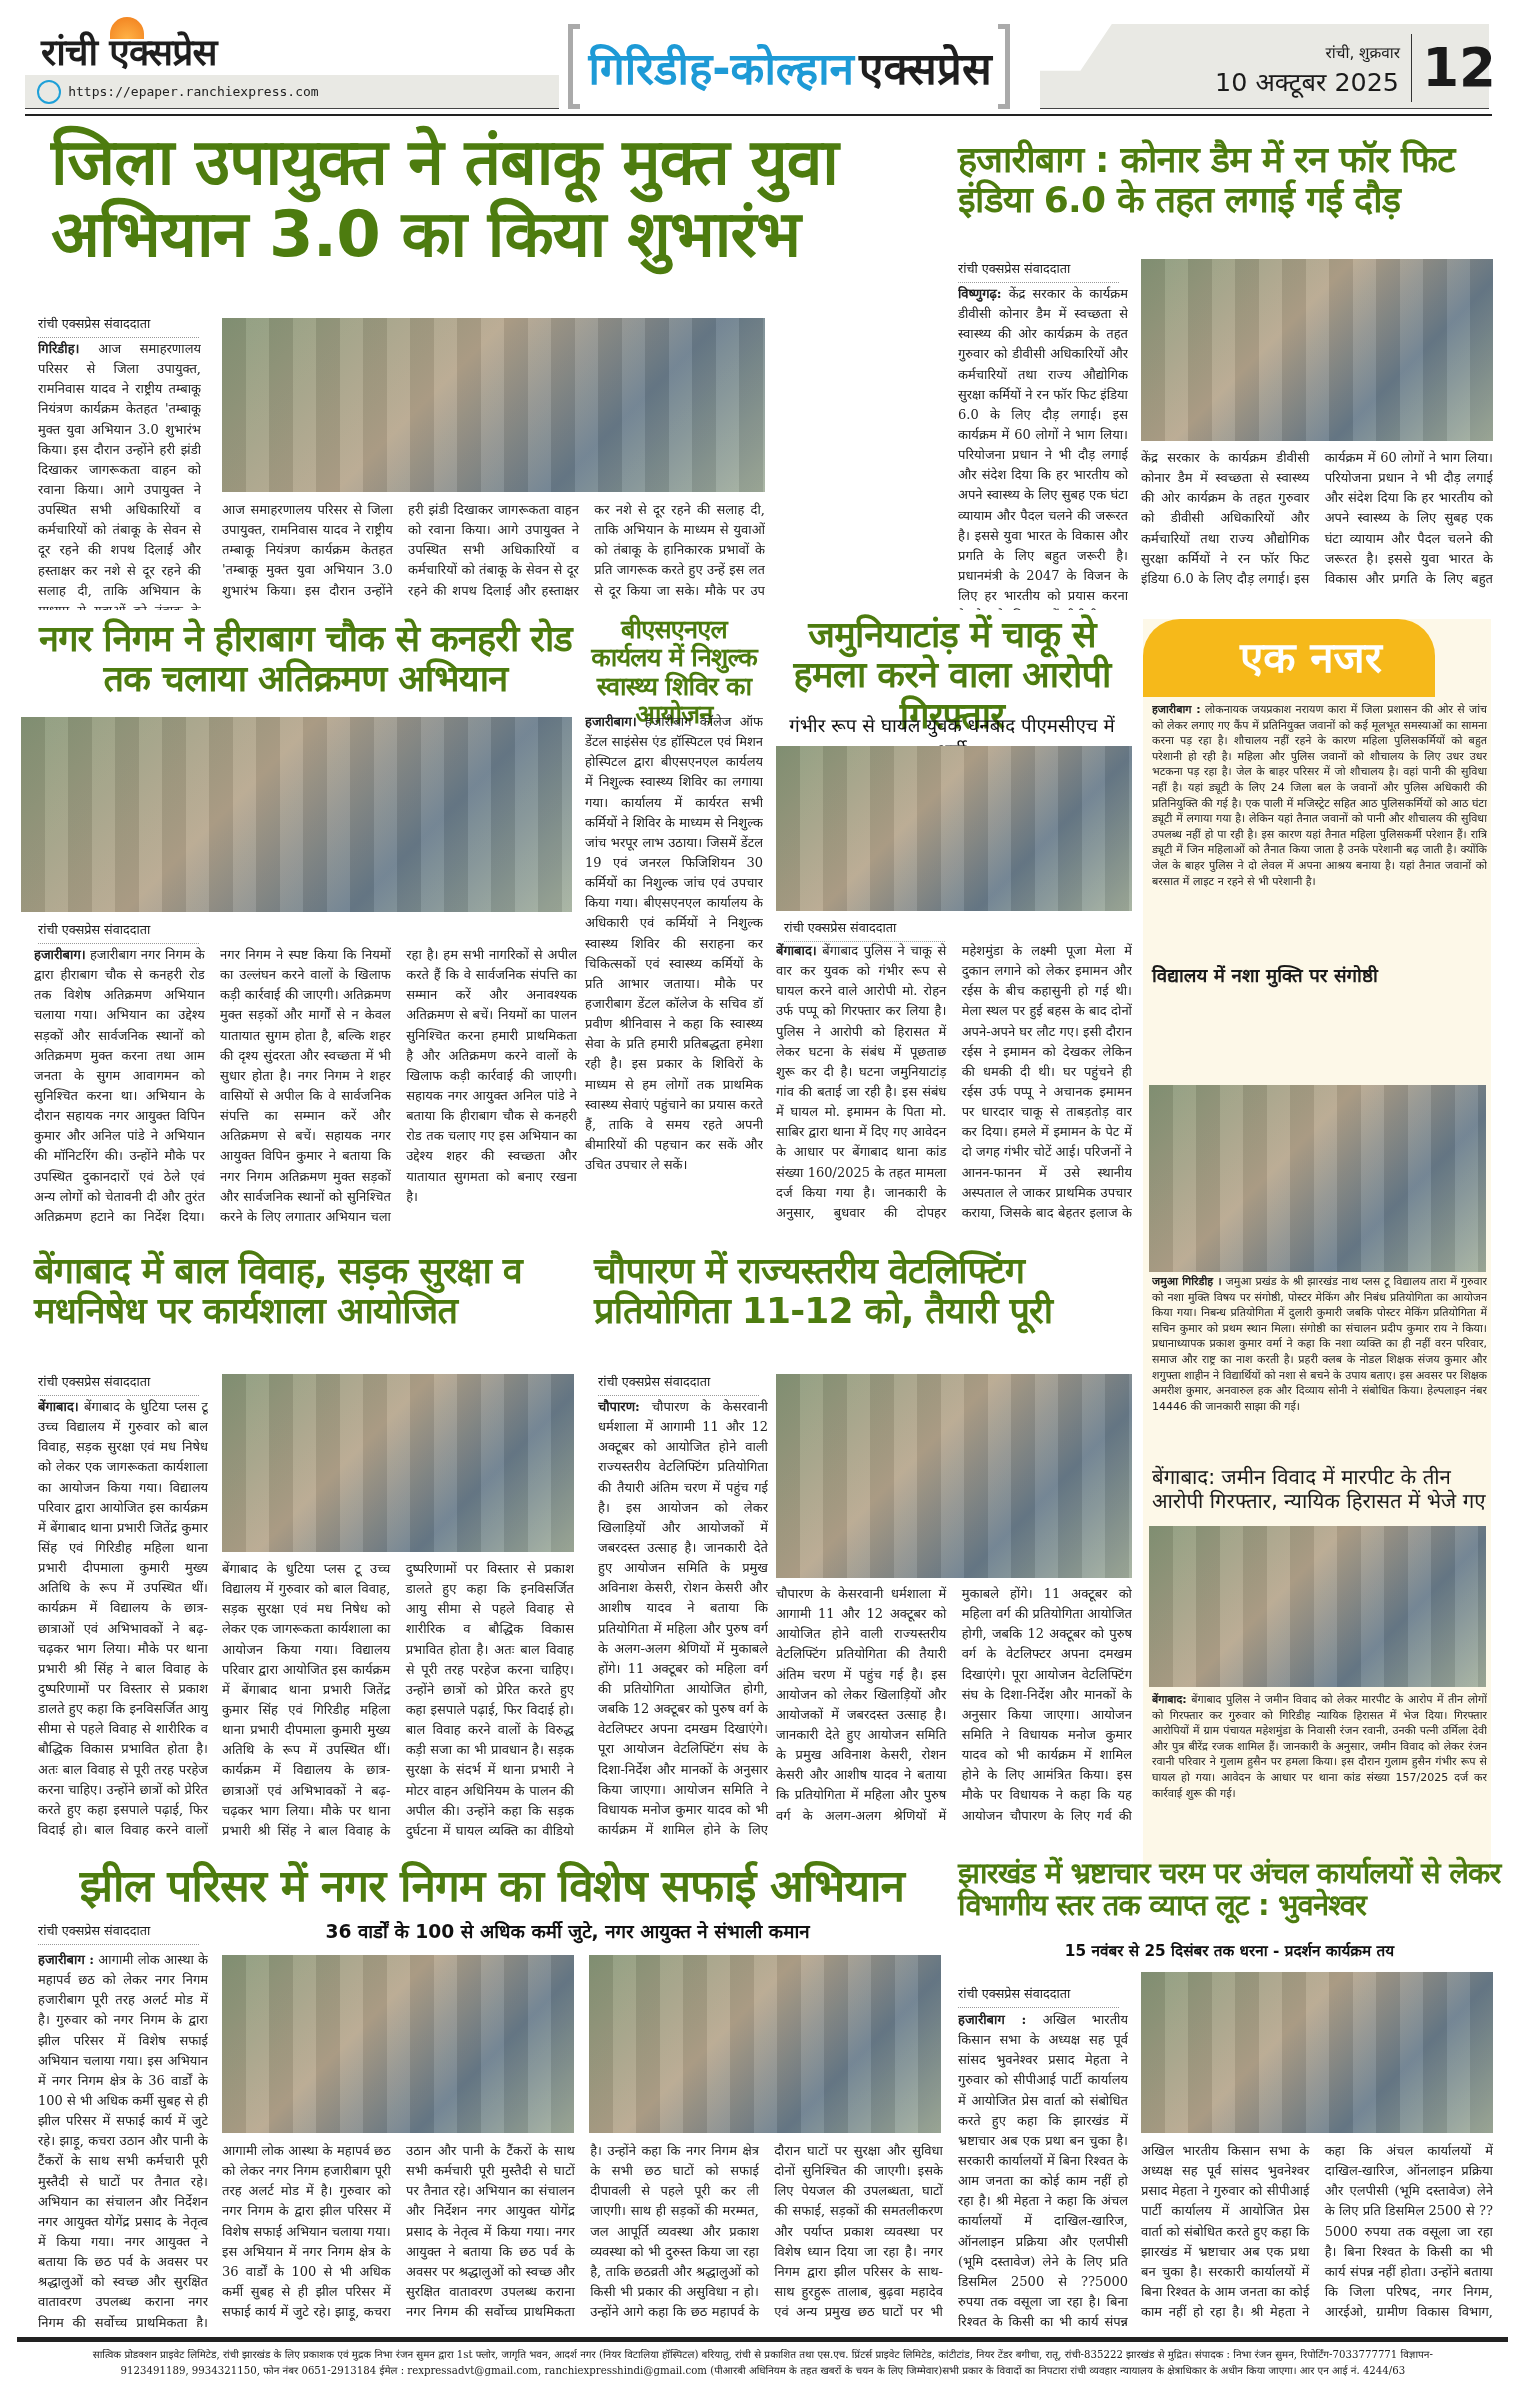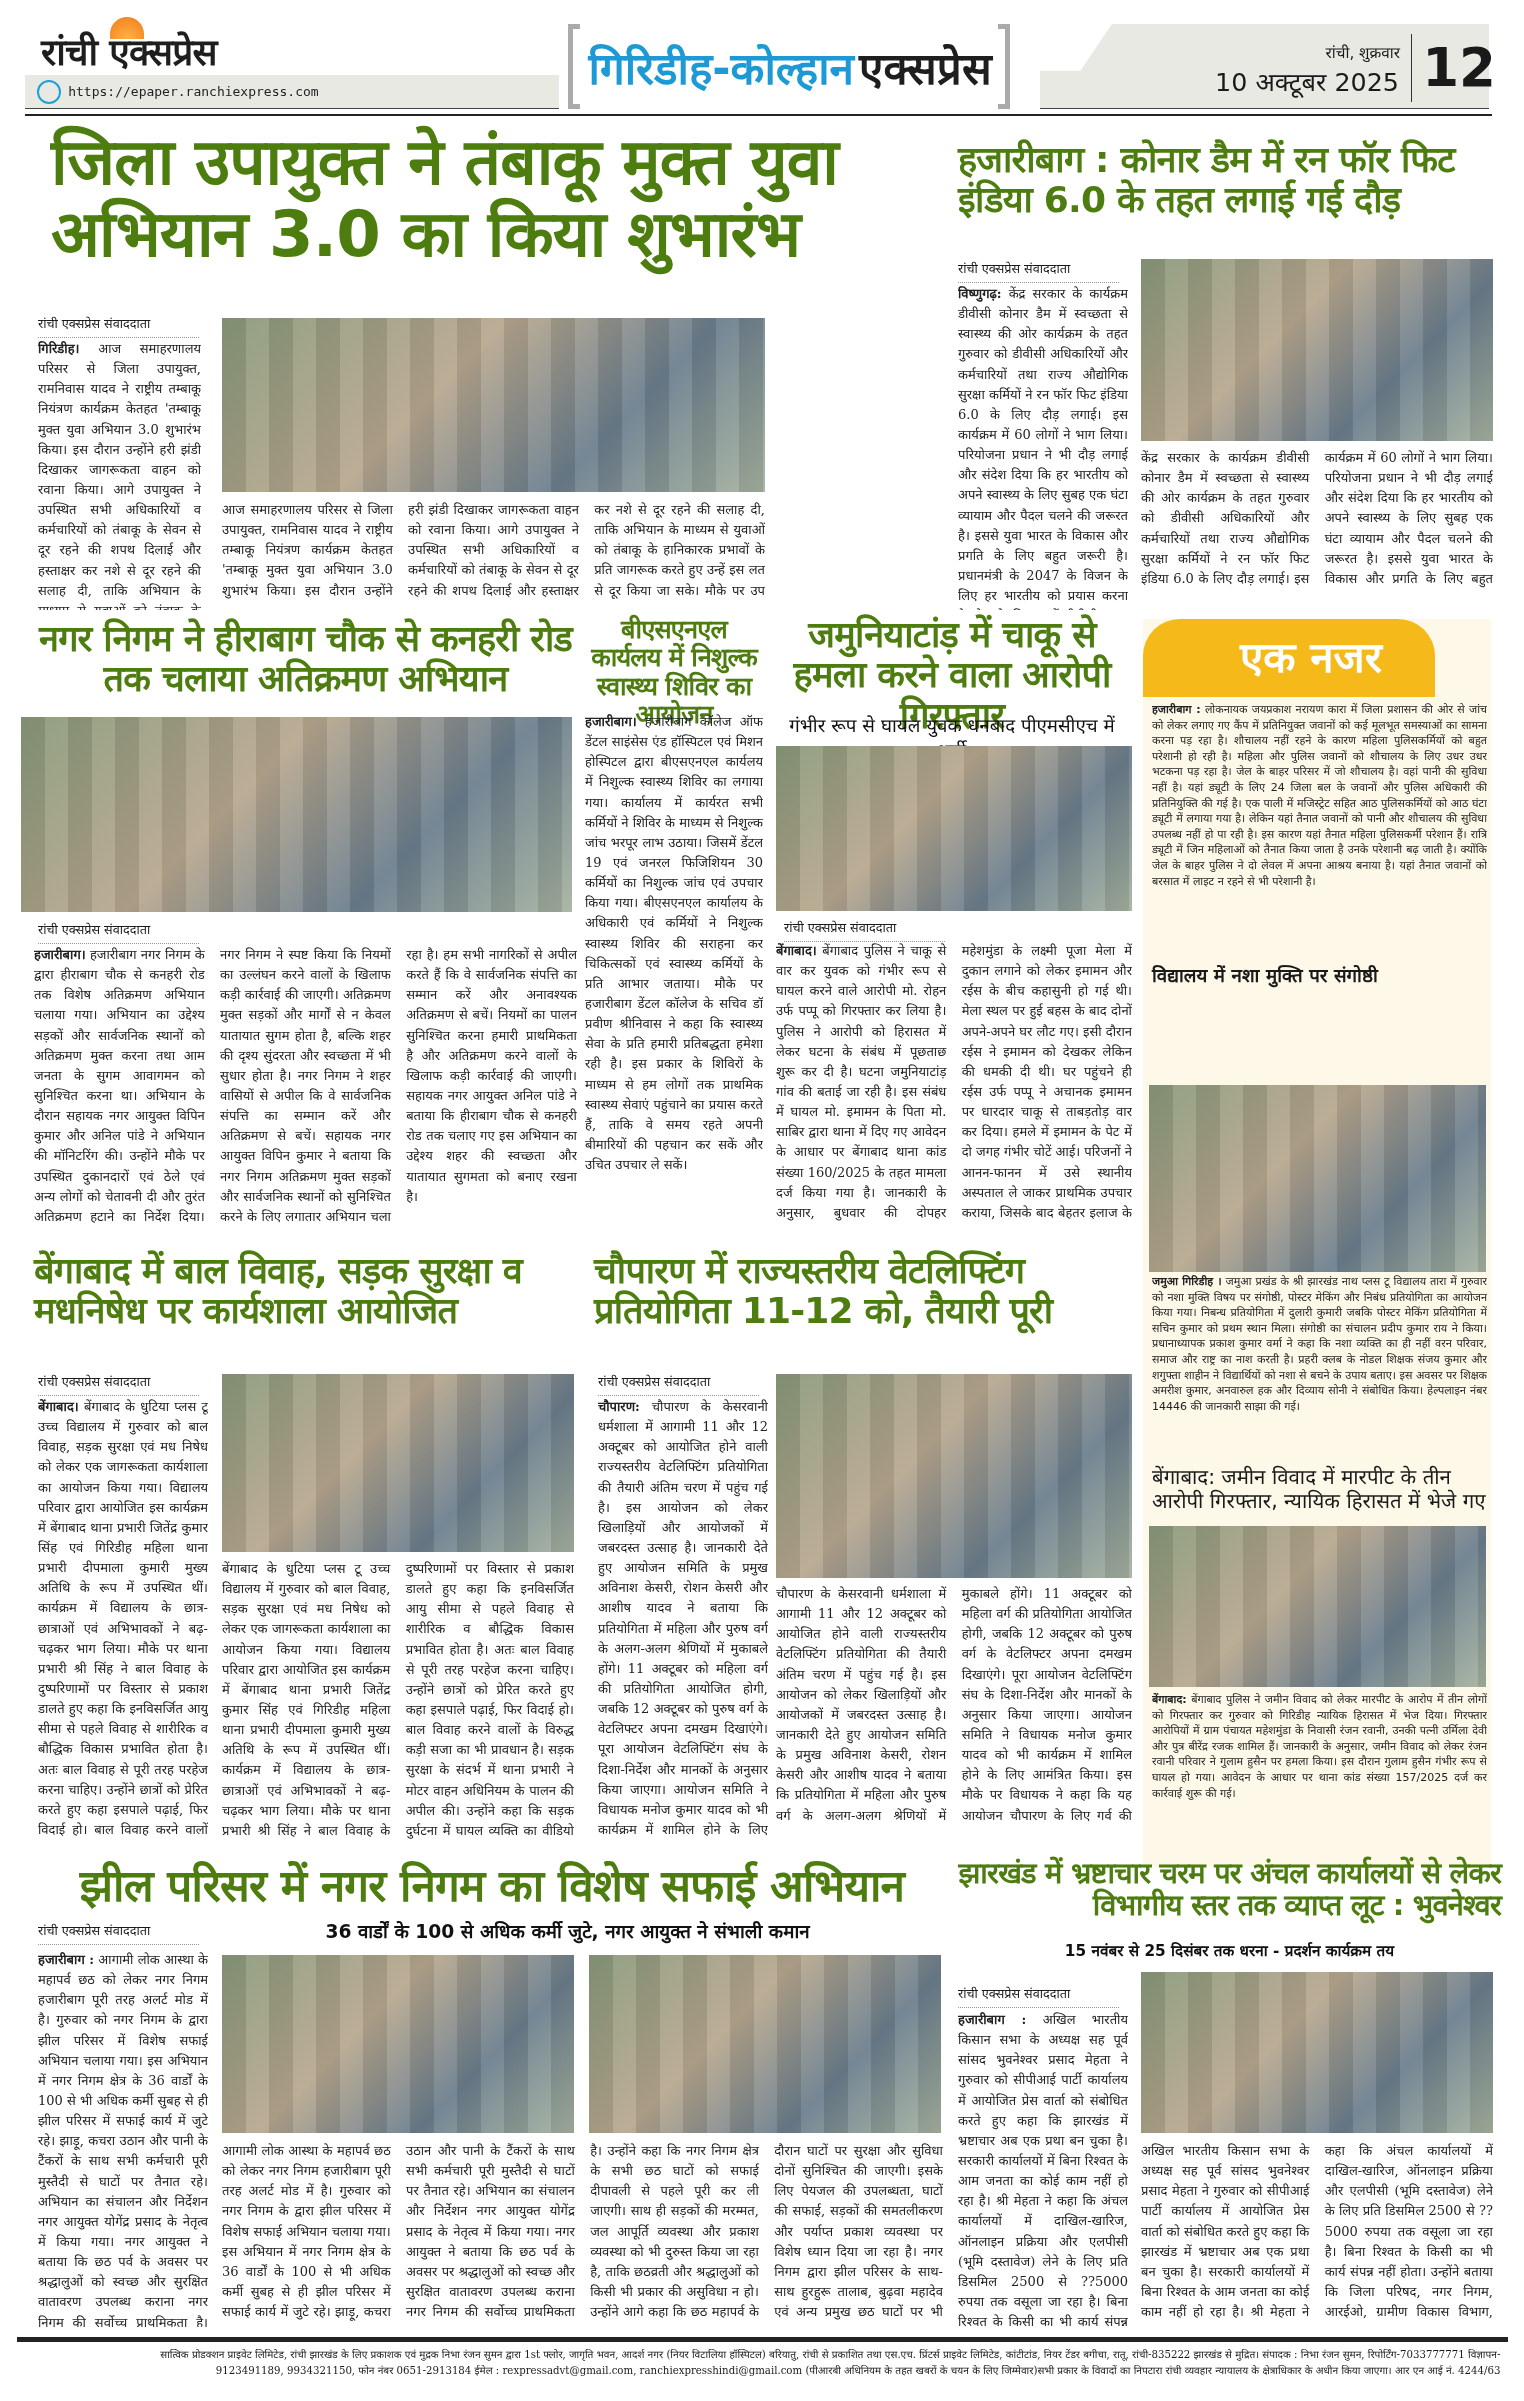--- a/index.html
+++ b/index.html
@@ -40,21 +40,21 @@
   .photo::after { content: ""; position: absolute; inset: 0; background: repeating-linear-gradient(90deg, rgba(0,0,0,0.08) 0 24px, rgba(255,255,255,0.06) 24px 47px); }
 
   
   .ek-box { left: 1143px; top: 619px; width: 348px; height: 1247px; background: #fdf8e8; }
   .ek-head { left: 1143px; top: 619px; width: 292px; height: 78px; background: #f6b91a; border-radius: 37px 37px 0 0; color: #fff; font-size: 42px; font-weight: 700; text-align: center; line-height: 78px; padding-left: 44px; }
   .ek-title { font-size: 20.4px; font-weight: 500; line-height: 1.2; color: #1a1a1a; }
   .ek-text { font-size: 11px; line-height: 1.42; text-align: justify; color: #222; }
 
   .rule { background: #222; }
   .footer-line { left: 17px; top: 2337px; width: 1491px; height: 5.1px; background: #222; }
-  .footer-text { left: 25.4px; top: 2347px; width: 1475px; font-size: 10.2px; line-height: 1.6; text-align: right; font-family: "DejaVu Serif", serif; }
+  .footer-text { left: 25.4px; top: 2347px; width: 1475px; font-size: 10.2px; line-height: 1.6; text-align: center; font-family: "DejaVu Serif", serif; }
 </style>
 </head>
 <body>
 
 <div class="abs logo-sun"></div>
 <div class="abs logo">रांची एक्सप्रेस</div>
 <div class="abs url-bar">
   <span class="url-icon"></span>
   <span>https://epaper.ranchiexpress.com</span>
 </div>
@@ -165,21 +165,21 @@
 <div class="photo" style="left:222px;top:1955px;width:352px;height:178px;"></div>
 <div class="photo" style="left:589px;top:1955px;width:352px;height:178px;"></div>
 <div class="abs body-text" style="left:38px;top:1950px;width:170px;height:377px;overflow:hidden;">
   <b>हजारीबाग :</b>
   <span>आगामी लोक आस्था के महापर्व छठ को लेकर नगर निगम हजारीबाग पूरी तरह अलर्ट मोड में है। गुरुवार को नगर निगम के द्वारा झील परिसर में विशेष सफाई अभियान चलाया गया। इस अभियान में नगर निगम क्षेत्र के 36 वार्डों के 100 से भी अधिक कर्मी सुबह से ही झील परिसर में सफाई कार्य में जुटे रहे। झाड़ू, कचरा उठान और पानी के टैंकरों के साथ सभी कर्मचारी पूरी मुस्तैदी से घाटों पर तैनात रहे। अभियान का संचालन और निर्देशन नगर आयुक्त योगेंद्र प्रसाद के नेतृत्व में किया गया। नगर आयुक्त ने बताया कि छठ पर्व के अवसर पर श्रद्धालुओं को स्वच्छ और सुरक्षित वातावरण उपलब्ध कराना नगर निगम की सर्वोच्च प्राथमिकता है। उन्होंने कहा कि नगर निगम क्षेत्र के सभी छठ घाटों को सफाई दीपावली से पहले पूरी कर ली जाएगी। साथ ही सड़कों की मरम्मत, जल आपूर्ति व्यवस्था और प्रकाश व्यवस्था को भी दुरुस्त किया जा रहा है, ताकि छठव्रती और श्रद्धालुओं को किसी भी प्रकार की असुविधा न हो। उन्होंने आगे कहा कि छठ महापर्व के दौरान घाटों पर सुरक्षा और सुविधा दोनों सुनिश्चित की जाएगी। इसके लिए पेयजल की उपलब्धता, घाटों की सफाई, सड़कों की समतलीकरण और पर्याप्त प्रकाश व्यवस्था पर विशेष ध्यान दिया जा रहा है। नगर निगम द्वारा झील परिसर के साथ-साथ हुरहुरू तालाब, बुढ़वा महादेव एवं अन्य प्रमुख छठ घाटों पर भी विशेष सफाई अभियान चलाया जा रहा है, ताकि स्वच्छता और व्यवस्था दोनों दृष्टि से छठव्रतियों को कोई परेशानी नहीं हो।</span>
 </div>
 <div class="abs body-text cols3" style="left:222px;top:2141px;width:721px;height:187px;overflow:hidden;column-count:4;">
   <span>आगामी लोक आस्था के महापर्व छठ को लेकर नगर निगम हजारीबाग पूरी तरह अलर्ट मोड में है। गुरुवार को नगर निगम के द्वारा झील परिसर में विशेष सफाई अभियान चलाया गया। इस अभियान में नगर निगम क्षेत्र के 36 वार्डों के 100 से भी अधिक कर्मी सुबह से ही झील परिसर में सफाई कार्य में जुटे रहे। झाड़ू, कचरा उठान और पानी के टैंकरों के साथ सभी कर्मचारी पूरी मुस्तैदी से घाटों पर तैनात रहे। अभियान का संचालन और निर्देशन नगर आयुक्त योगेंद्र प्रसाद के नेतृत्व में किया गया। नगर आयुक्त ने बताया कि छठ पर्व के अवसर पर श्रद्धालुओं को स्वच्छ और सुरक्षित वातावरण उपलब्ध कराना नगर निगम की सर्वोच्च प्राथमिकता है। उन्होंने कहा कि नगर निगम क्षेत्र के सभी छठ घाटों को सफाई दीपावली से पहले पूरी कर ली जाएगी। साथ ही सड़कों की मरम्मत, जल आपूर्ति व्यवस्था और प्रकाश व्यवस्था को भी दुरुस्त किया जा रहा है, ताकि छठव्रती और श्रद्धालुओं को किसी भी प्रकार की असुविधा न हो। उन्होंने आगे कहा कि छठ महापर्व के दौरान घाटों पर सुरक्षा और सुविधा दोनों सुनिश्चित की जाएगी। इसके लिए पेयजल की उपलब्धता, घाटों की सफाई, सड़कों की समतलीकरण और पर्याप्त प्रकाश व्यवस्था पर विशेष ध्यान दिया जा रहा है। नगर निगम द्वारा झील परिसर के साथ-साथ हुरहुरू तालाब, बुढ़वा महादेव एवं अन्य प्रमुख छठ घाटों पर भी विशेष सफाई अभियान चलाया जा रहा है, ताकि स्वच्छता और व्यवस्था दोनों दृष्टि से छठव्रतियों को कोई परेशानी नहीं हो।</span>
 </div>
 
-<div class="abs hl hl-s" style="left:958px;top:1857px;width:543px;text-align:right;font-size:29px;">झारखंड में भ्रष्टाचार चरम पर अंचल कार्यालयों से लेकर विभागीय स्तर तक व्याप्त लूट : भुवनेश्वर</div>
+<div class="abs hl hl-s" style="left:958px;top:1857px;width:543px;text-align:left;font-size:29px;">झारखंड में भ्रष्टाचार चरम पर अंचल कार्यालयों से लेकर विभागीय स्तर तक व्याप्त लूट : भुवनेश्वर</div>
 <div class="abs sub" style="left:958px;top:1940px;width:543px;text-align:center;font-size:15.3px;">15 नवंबर से 25 दिसंबर तक धरना - प्रदर्शन कार्यक्रम तय</div>
 <div class="abs byline" style="left:958px;top:1984px;width:161px;">रांची एक्सप्रेस संवाददाता</div>
 <div class="photo" style="left:1141px;top:1972px;width:352px;height:161px;"></div>
 <div class="abs body-text" style="left:958px;top:2010px;width:170px;height:318px;overflow:hidden;">
   <b>हजारीबाग :</b>
   <span>अखिल भारतीय किसान सभा के अध्यक्ष सह पूर्व सांसद भुवनेश्वर प्रसाद मेहता ने गुरुवार को सीपीआई पार्टी कार्यालय में आयोजित प्रेस वार्ता को संबोधित करते हुए कहा कि झारखंड में भ्रष्टाचार अब एक प्रथा बन चुका है। सरकारी कार्यालयों में बिना रिश्वत के आम जनता का कोई काम नहीं हो रहा है। श्री मेहता ने कहा कि अंचल कार्यालयों में दाखिल-खारिज, ऑनलाइन प्रक्रिया और एलपीसी (भूमि दस्तावेज) लेने के लिए प्रति डिसमिल 2500 से ??5000 रुपया तक वसूला जा रहा है। बिना रिश्वत के किसी का भी कार्य संपन्न नहीं होता। उन्होंने बताया कि जिला परिषद, नगर निगम, आरईओ, ग्रामीण विकास विभाग, पीडब्ल्यूडी पथ एवं भवन निर्माण विभाग सभी जगह लूट और भ्रष्टाचार व्याप्त है। पूर्व सांसद ने गंभीर आरोप लगाते हुए कहा कि गैर-मजरूआ जमीनों की अवैध बंदोबस्ती बड़े पैमाने पर की जा रही है। केवल केरेडारी, बड़कागांव, सदर, कटकमसांडी और कटकमदाग अंचल में कई एकड़ भूमि अवैध रूप से बंदोबस्त की गई है। बड़कागांव में अवैध बंदोबस्त की जांच हेतु गठित एस.आई.टी. की रिपोर्ट राजस्व विभाग के पास लंबित है, लेकिन कार्रवाई के नाम पर कुछ नहीं किया गया है।</span>
 </div>
 <div class="abs body-text cols2" style="left:1141px;top:2141px;width:352px;height:187px;overflow:hidden;">
   <span>अखिल भारतीय किसान सभा के अध्यक्ष सह पूर्व सांसद भुवनेश्वर प्रसाद मेहता ने गुरुवार को सीपीआई पार्टी कार्यालय में आयोजित प्रेस वार्ता को संबोधित करते हुए कहा कि झारखंड में भ्रष्टाचार अब एक प्रथा बन चुका है। सरकारी कार्यालयों में बिना रिश्वत के आम जनता का कोई काम नहीं हो रहा है। श्री मेहता ने कहा कि अंचल कार्यालयों में दाखिल-खारिज, ऑनलाइन प्रक्रिया और एलपीसी (भूमि दस्तावेज) लेने के लिए प्रति डिसमिल 2500 से ??5000 रुपया तक वसूला जा रहा है। बिना रिश्वत के किसी का भी कार्य संपन्न नहीं होता। उन्होंने बताया कि जिला परिषद, नगर निगम, आरईओ, ग्रामीण विकास विभाग, पीडब्ल्यूडी पथ एवं भवन निर्माण विभाग सभी जगह लूट और भ्रष्टाचार व्याप्त है। पूर्व सांसद ने गंभीर आरोप लगाते हुए कहा कि गैर-मजरूआ जमीनों की अवैध बंदोबस्ती बड़े पैमाने पर की जा रही है। केवल केरेडारी, बड़कागांव, सदर, कटकमसांडी और कटकमदाग अंचल में कई एकड़ भूमि अवैध रूप से बंदोबस्त की गई है। बड़कागांव में अवैध बंदोबस्त की जांच हेतु गठित एस.आई.टी. की रिपोर्ट राजस्व विभाग के पास लंबित है, लेकिन कार्रवाई के नाम पर कुछ नहीं किया गया है।</span>
 </div>

